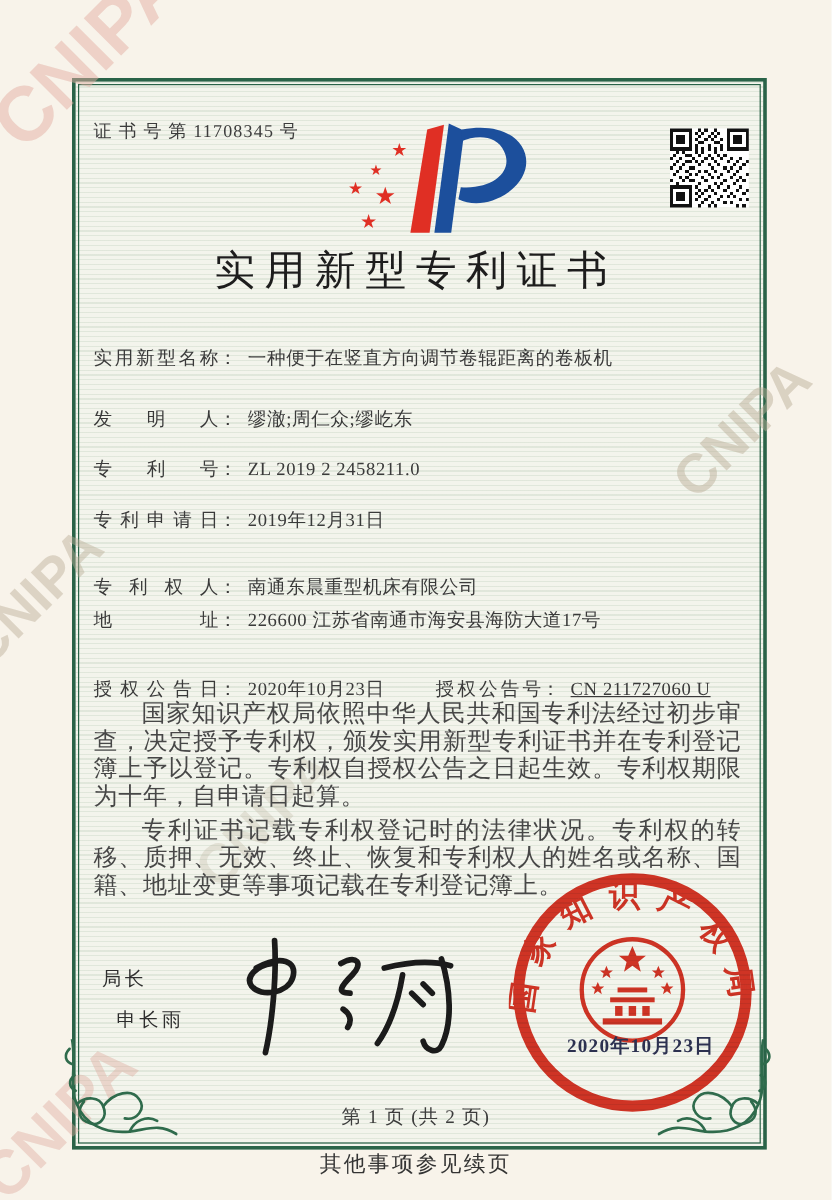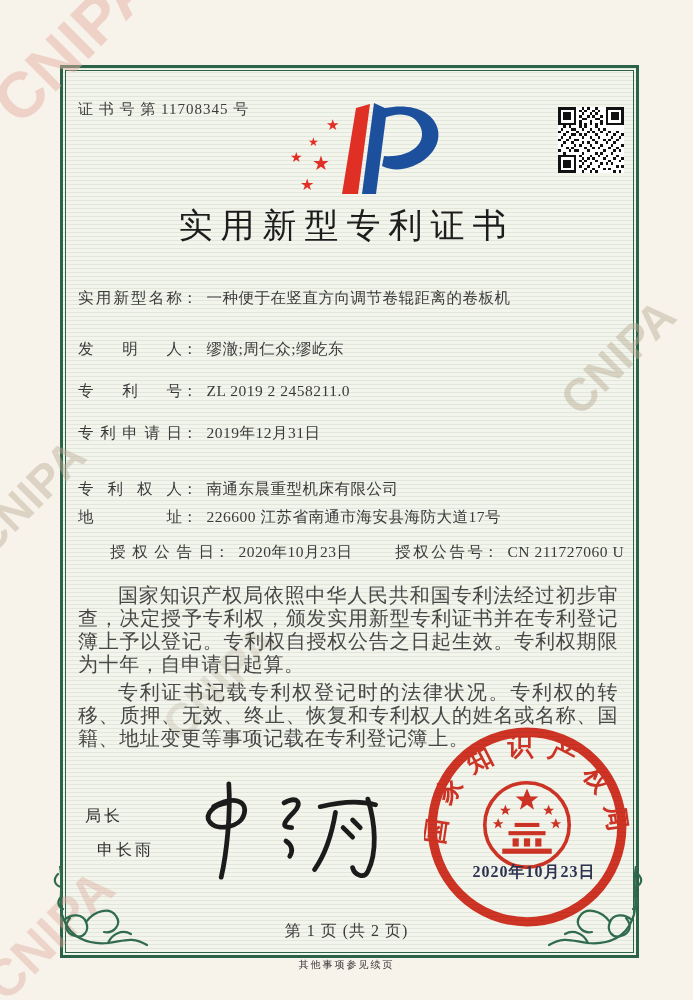--- a/index.html
+++ b/index.html
@@ -30,41 +30,41 @@
   .qr{position:absolute;left:558px;top:107px;}
 
   .title{position:absolute;left:60px;top:203px;width:573px;text-align:center;
          font-size:34px;font-weight:normal;color:#1d1d1d;letter-spacing:8px;}
 
   .fields{position:absolute;left:78px;top:288px;width:545px;font-size:15.5px;color:#3a3a3a;}
   .frow{position:absolute;left:0;white-space:nowrap;}
   .flabel{display:inline-block;width:104px;text-align:justify;text-align-last:justify;vertical-align:baseline;}
   .fcolon{display:inline-block;margin-right:9px;}
   .fvalue{letter-spacing:0.5px;}
-  .fpair2{position:absolute;left:285px;top:0;white-space:nowrap;}
+  .fpair2{position:absolute;left:285px;top:0;white-space:nowrap;text-decoration:underline;}
   .fpair2 .flabel{width:88px;}
 
   .paras{position:absolute;left:78px;top:585px;width:540px;font-size:20px;color:#474747;
          line-height:23px;letter-spacing:0.6px;text-align:justify;font-family:Liberation Mono, monospace;}
   .paras p{margin:0 0 5px 0;text-indent:2em;}
 
   .officer{position:absolute;left:85px;font-size:16px;color:#2e2e2e;letter-spacing:3px;text-align:center;}
   .officer-title{top:806px;}
   .officer-name{top:840px;margin-left:12px;}
 
   .signature{position:absolute;left:185px;top:778px;}
 
   .seal{position:absolute;left:424px;top:724px;z-index:4;opacity:0.94;mix-blend-mode:multiply;}
   .seal-date{position:absolute;left:446px;top:862px;width:176px;z-index:5;text-align:center;
              font-size:16px;font-weight:bold;color:#2c3150;letter-spacing:1px;}
 
   .page-info{position:absolute;left:60px;top:921px;width:573px;text-align:center;
              font-size:16px;color:#3c3c3c;letter-spacing:1px;}
   .footer-note{position:absolute;left:0;top:958px;width:693px;text-align:center;
-               font-size:10px;color:#343434;letter-spacing:2px;}
+               font-size:18px;color:#343434;letter-spacing:2px;}
 
   .ornament{position:absolute;z-index:2;}
   .orn-left{left:52px;top:866px;}
   .orn-right{left:548px;top:866px;transform:scaleX(-1);}
 </style>
 </head>
 <body>
 
 <div class="page">
 
@@ -148,21 +148,21 @@
       </div>
       <div class="frow" style="top:135px;">
         <span class="flabel">专利申请日</span><span class="fcolon">：</span><span class="fvalue">2019年12月31日</span>
       </div>
       <div class="frow" style="top:191px;">
         <span class="flabel">专利权人</span><span class="fcolon">：</span><span class="fvalue">南通东晨重型机床有限公司</span>
       </div>
       <div class="frow" style="top:219px;">
         <span class="flabel">地址</span><span class="fcolon">：</span><span class="fvalue">226600 江苏省南通市海安县海防大道17号</span>
       </div>
-      <div class="frow" style="top:254px;margin-left:32px;">
+      <div class="frow" style="top:276px;">
         <span><span class="flabel">授权公告日</span><span class="fcolon">：</span><span class="fvalue">2020年10月23日</span></span>
         <span class="fpair2"><span class="flabel">授权公告号</span><span class="fcolon">：</span><span class="fvalue">CN 211727060 U</span></span>
       </div>
     </div>
 
     <div class="paras">
       <p>国家知识产权局依照中华人民共和国专利法经过初步审查，决定授予专利权，颁发实用新型专利证书并在专利登记簿上予以登记。专利权自授权公告之日起生效。专利权期限为十年，自申请日起算。</p>
       <p>专利证书记载专利权登记时的法律状况。专利权的转移、质押、无效、终止、恢复和专利权人的姓名或名称、国籍、地址变更等事项记载在专利登记簿上。</p>
     </div>
 

